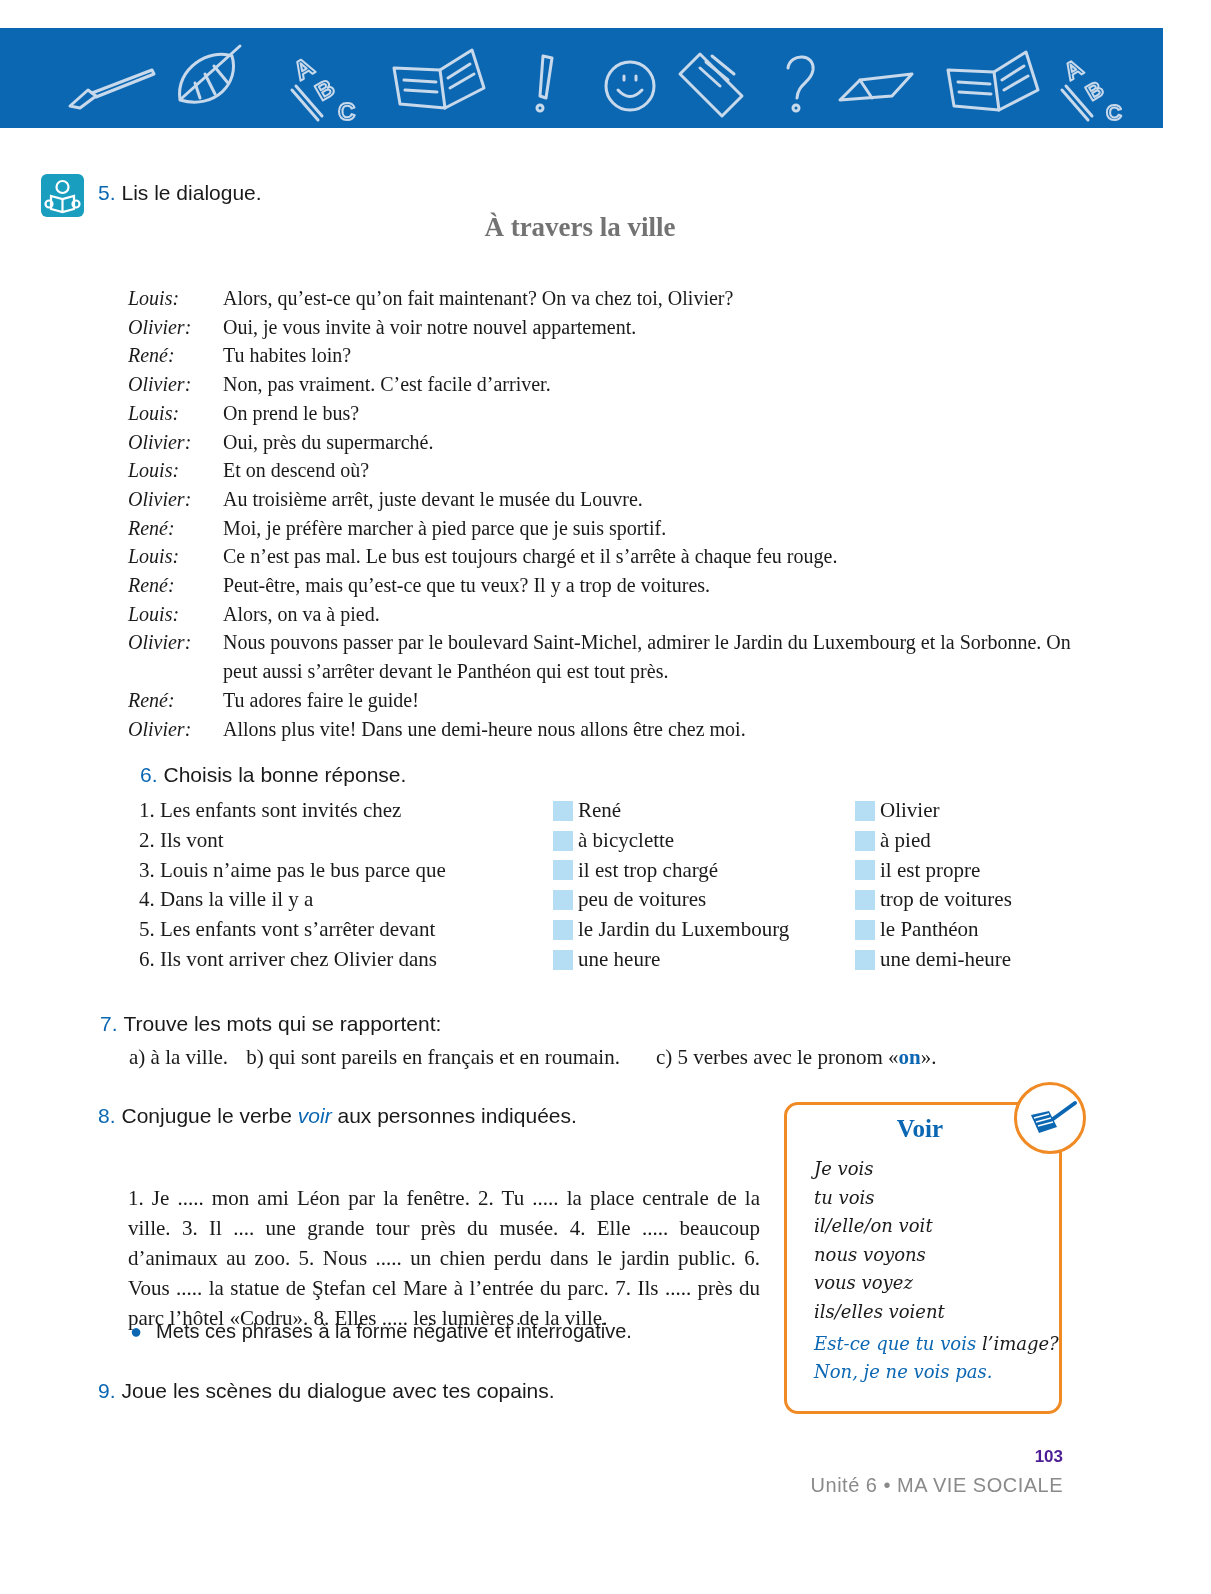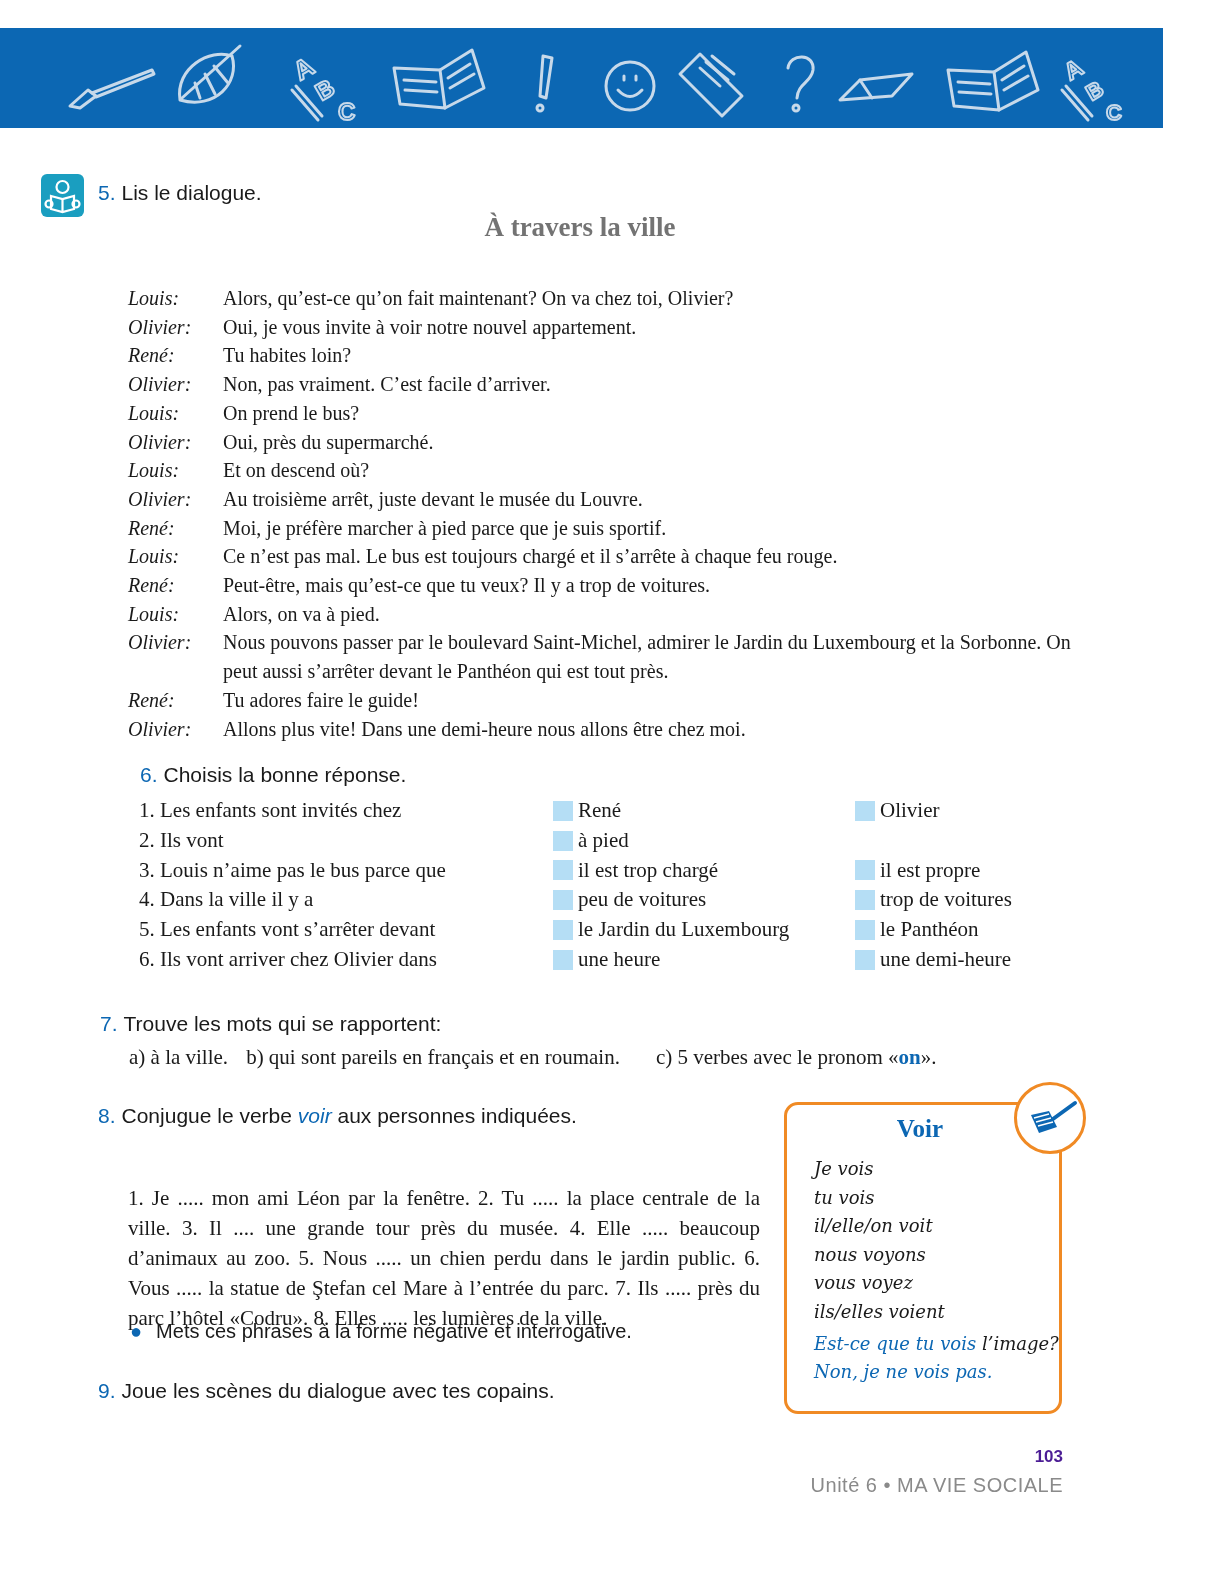--- a/index.html
+++ b/index.html
@@ -201,20 +201,24 @@
         <span class="box"></span>
         <span>René</span>
       </span>
     <span class="opt">
         <span class="box"></span>
         <span>Olivier</span>
       </span>
   </div>
   <div class="crow">
     <span class="cq">2.  Ils vont</span>
+    <span class="opt opt1">
+        <span class="box"></span>
+        <span>à bicyclette</span>
+      </span>
     <span class="opt">
         <span class="box"></span>
         <span>à pied</span>
       </span>
   </div>
   <div class="crow">
     <span class="cq">3.  Louis n’aime pas le bus parce que</span>
     <span class="opt opt1">
         <span class="box"></span>
         <span>il est trop chargé</span>

